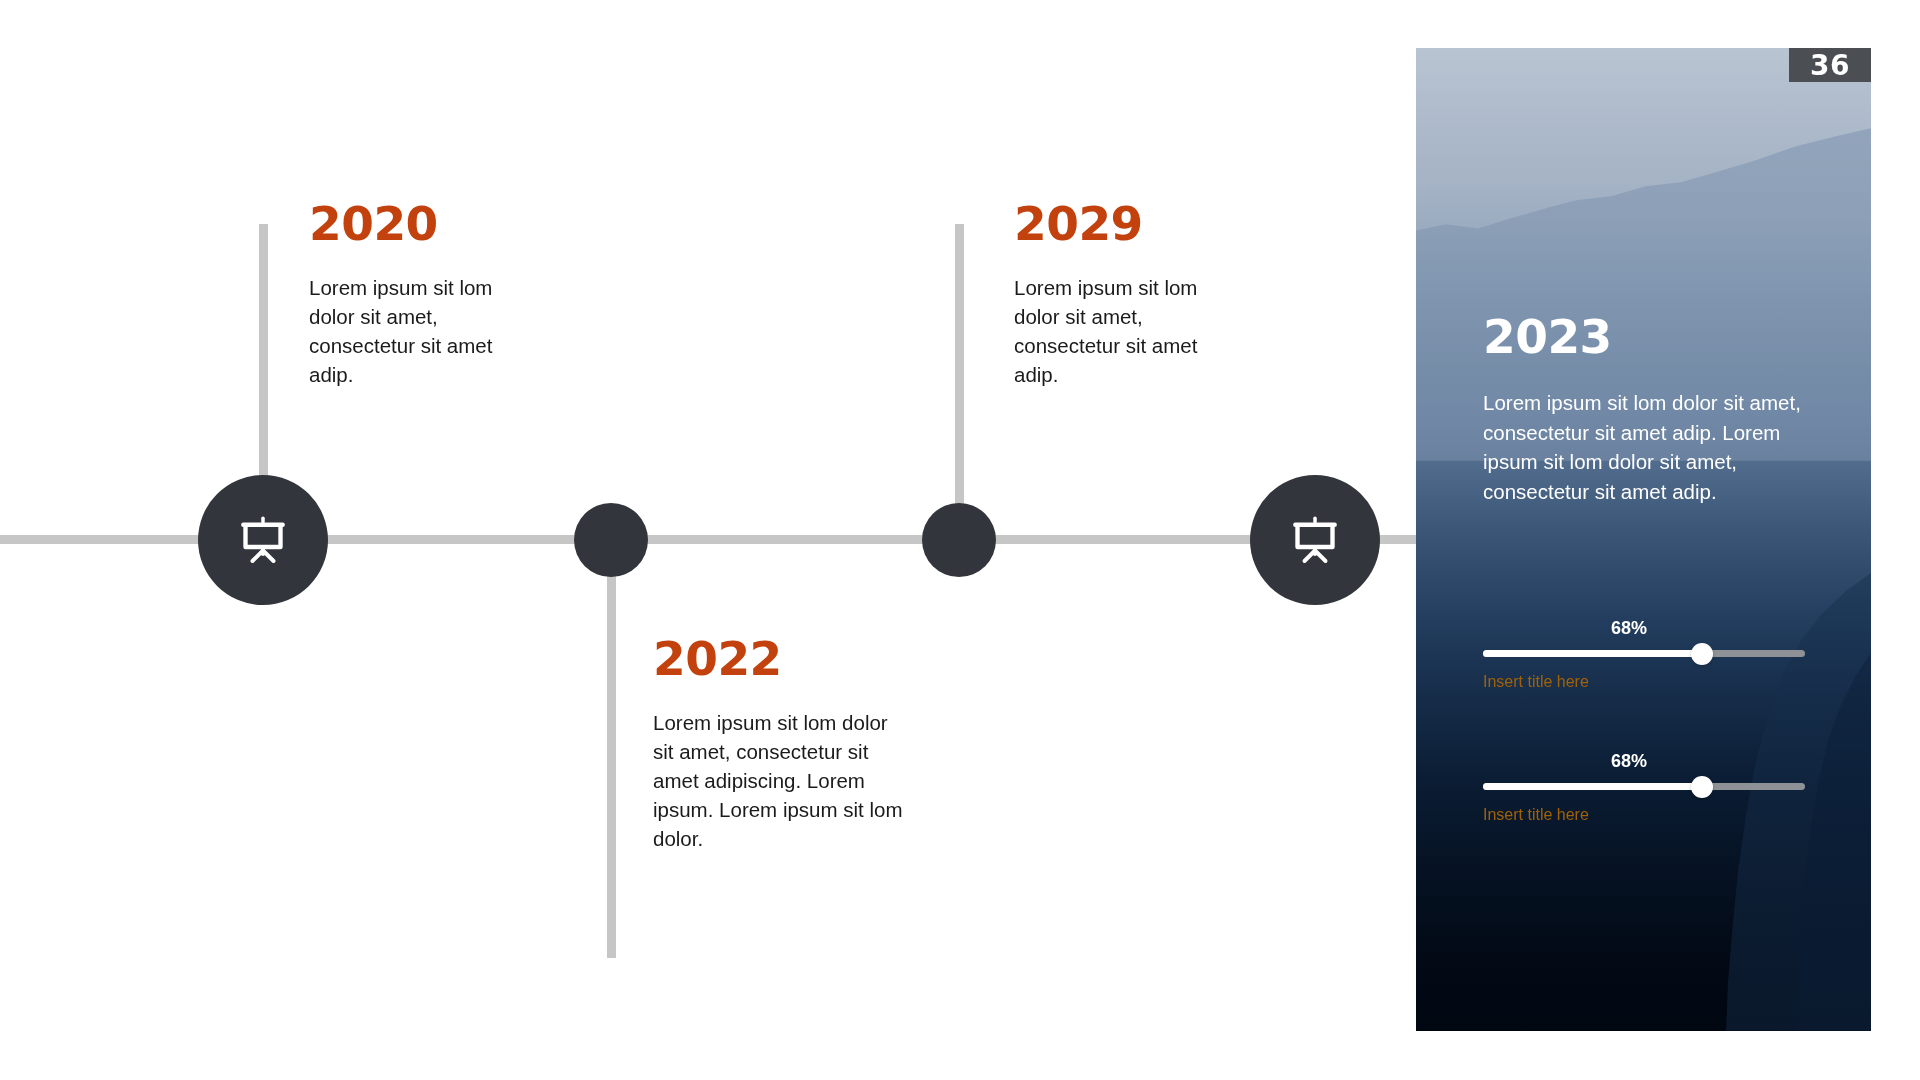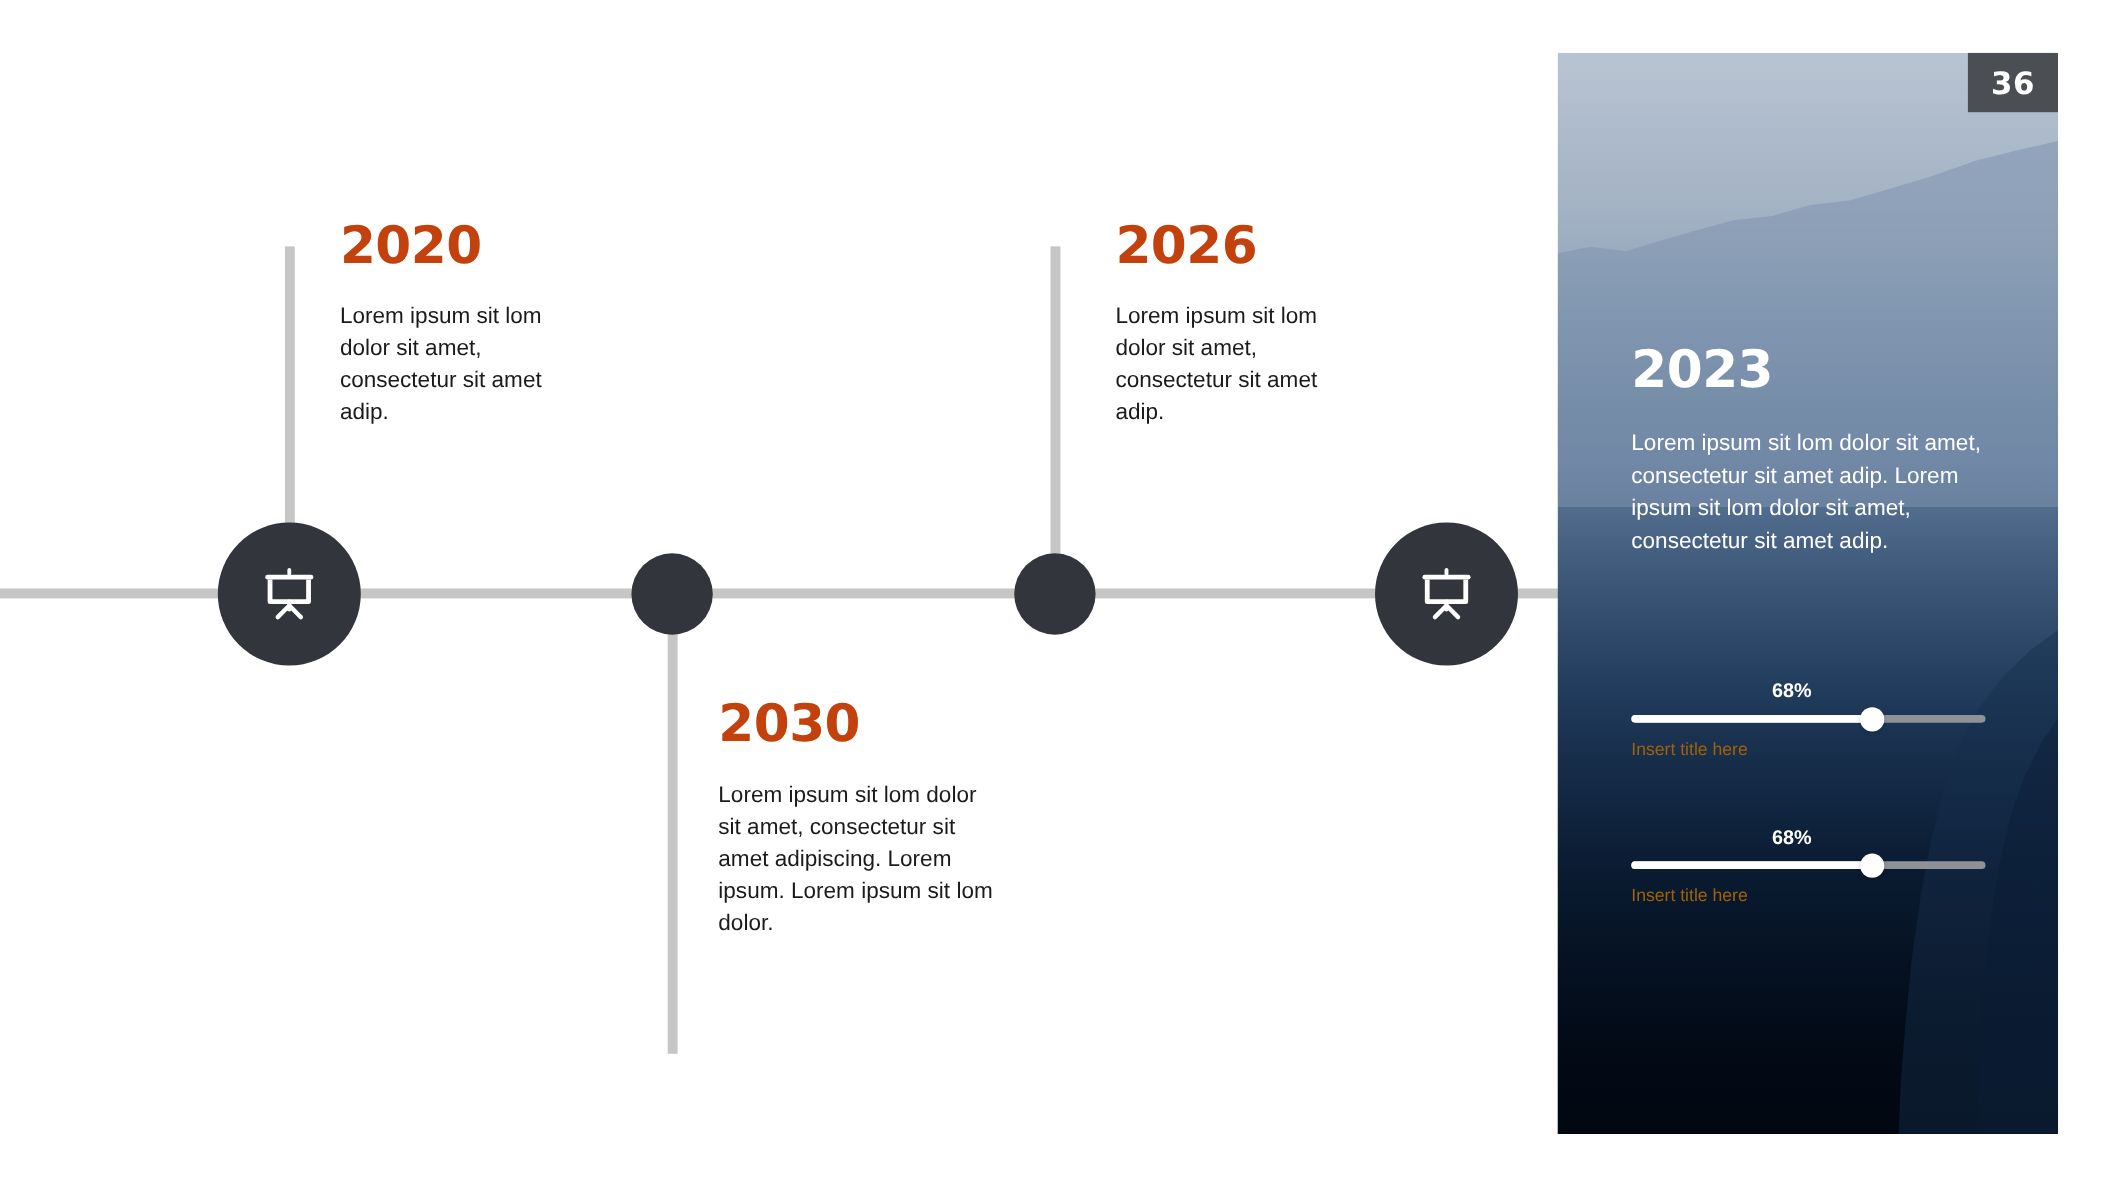--- a/index.html
+++ b/index.html
@@ -110,21 +110,21 @@
     position: absolute;
     left: 0; top: 28%; width: 100%; height: 72%;
   }
   .ridge-far svg, .ridge-near svg { width: 100%; height: 100%; display: block; }
 
   .page-badge {
     position: absolute;
     right: 0;
     top: 0;
     width: 82px;
-    height: 54px;
+    height: 34px;
     background: #4b4e53;
     color: #ffffff;
     font-size: 28px;
     font-weight: 800;
     display: flex;
     align-items: center;
     justify-content: center;
     font-family: "DejaVu Sans", sans-serif;
     letter-spacing: 0.5px;
   }
@@ -239,26 +239,26 @@
     </svg>
   </span>
 </div>
 
 <div class="block b-2020">
   <div class="year">2020</div>
   <p class="body">Lorem ipsum sit lom dolor sit amet, consectetur sit amet adip.</p>
 </div>
 
 <div class="block b-2021">
-  <div class="year">2030</div>
+  <div class="year">2022</div>
   <p class="body">Lorem ipsum sit lom dolor sit amet, consectetur sit amet adipiscing. Lorem ipsum. Lorem ipsum sit lom dolor.</p>
 </div>
 
 <div class="block b-2022">
-  <div class="year">2026</div>
+  <div class="year">2029</div>
   <p class="body">Lorem ipsum sit lom dolor sit amet, consectetur sit amet adip.</p>
 </div>
 
 <div class="panel">
 
   <div class="panel-photo">
     <div class="ridge-far">
       <svg viewBox="0 0 455 412" preserveAspectRatio="none" xmlns="http://www.w3.org/2000/svg">
         <path d="M0 182 L30 176 L62 180 L95 170 L130 160 L160 152 L195 148 L230 138 L265 134 L300 124 L340 112 L380 98 L420 88 L455 80 L455 412 L0 412 Z" fill="rgba(126,148,174,0.55)"></path>
       </svg>

